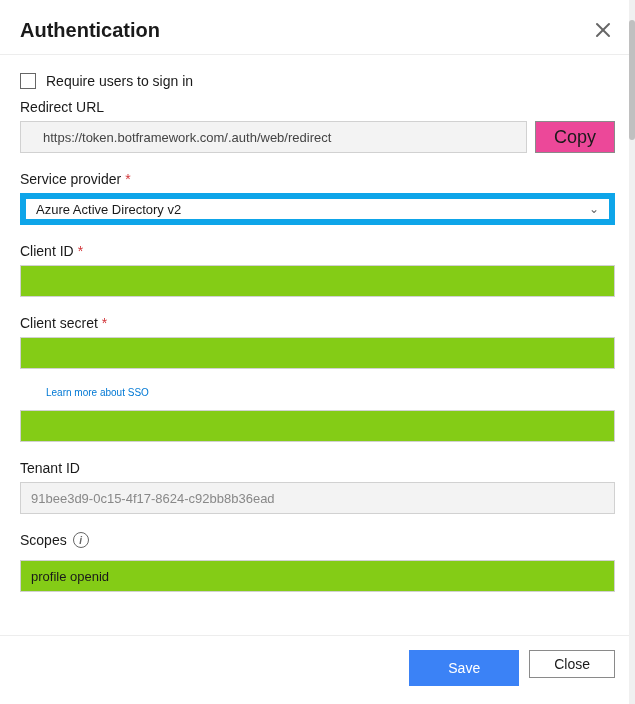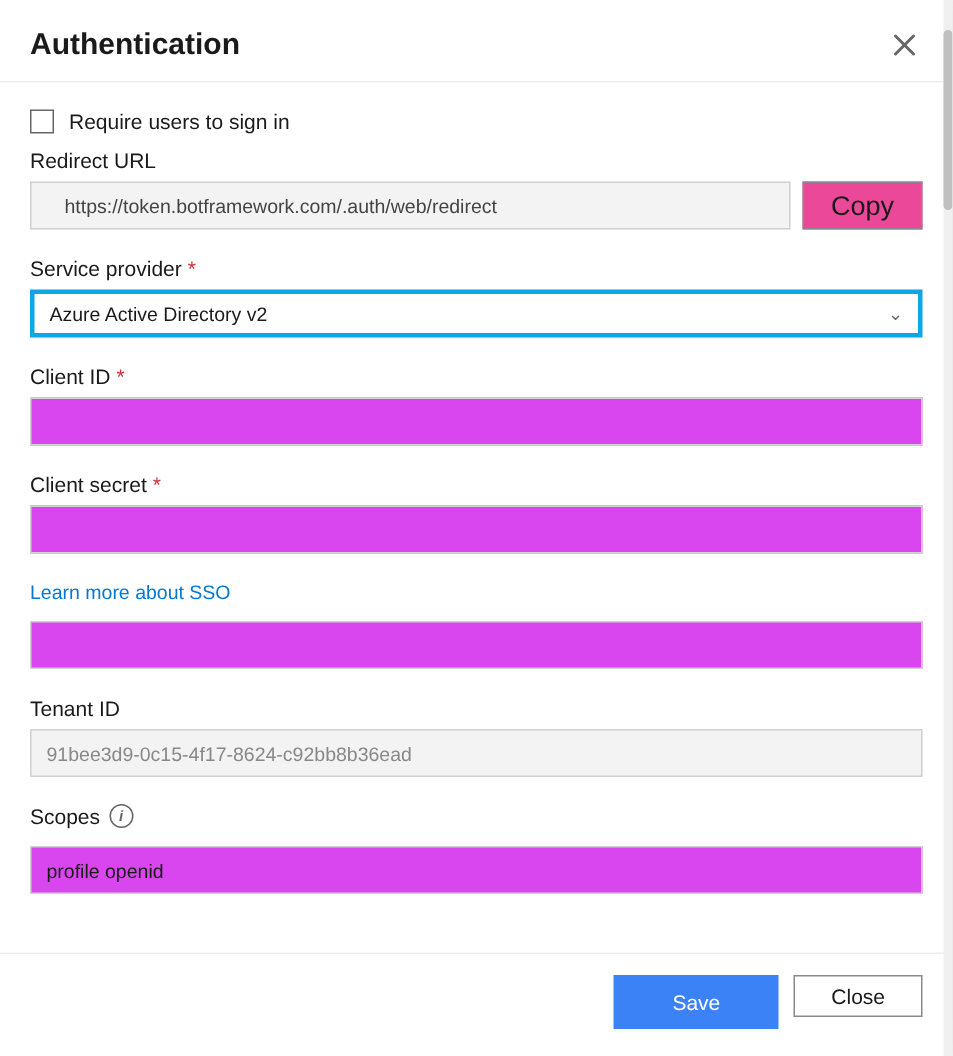--- a/index.html
+++ b/index.html
@@ -114,49 +114,50 @@
       cursor: pointer;
       white-space: nowrap;
     }
     .text-input {
       width: 100%;
       height: 32px;
       border: 1px solid #d1d1d1;
       padding: 0 10px;
       font-size: 13px;
       color: #1a1a1a;
-      background: #d946ef;
+      background: #84cc16;
       outline: none;
     }
     .text-input.disabled {
       background: #f3f3f3;
       color: #888;
     }
     .dropdown-field {
       width: 100%;
       height: 32px;
-      border: 3px solid #0ea5e9;
+      border: 6px solid #0ea5e9;
       padding: 0 10px;
       font-size: 13px;
       color: #1a1a1a;
       background: #fff;
       display: flex;
       align-items: center;
       justify-content: space-between;
       cursor: pointer;
     }
     .dropdown-chevron {
       font-size: 12px;
       color: #666;
     }
     .link-text {
       color: #0078d4;
       text-decoration: none;
-      font-size: 13px;
-      cursor: pointer;
+      font-size: 10px;
+      cursor: pointer;
+      margin-left: 26px;
     }
     .token-label-row {
       display: flex;
       align-items: center;
       gap: 6px;
       margin-bottom: 6px;
     }
     .scopes-label-row {
       display: flex;
       align-items: center;

